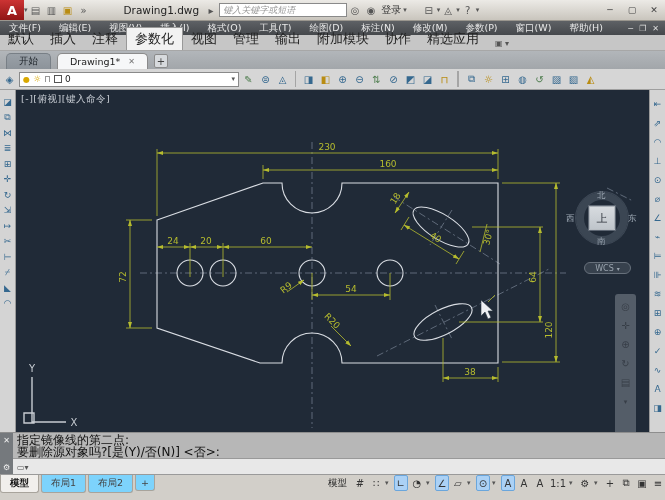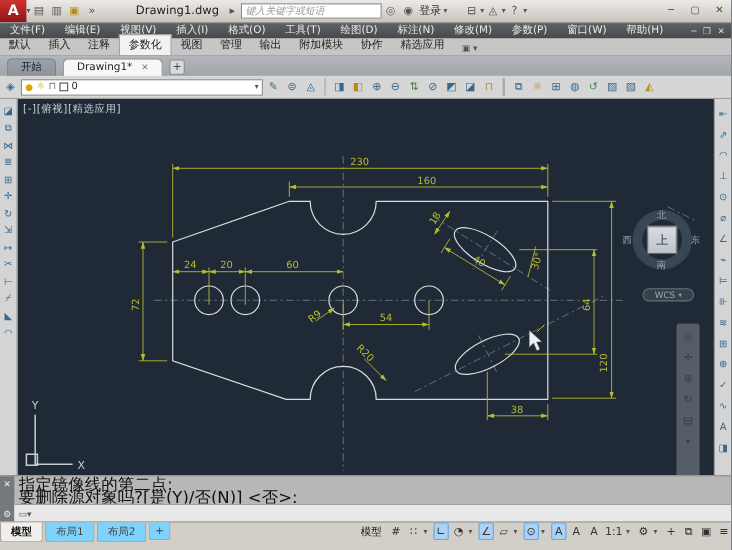--- a/index.html
+++ b/index.html
@@ -15,21 +15,21 @@
 .search-in::placeholder{color:#999;font-style:italic}
 .signin{font-size:10px;color:#333;margin:0 2px}
 .wbtn{width:22px;height:15px;display:flex;align-items:center;justify-content:center;font-size:9px;color:#444}
 .caret{font-size:7px;color:#555}
 
 .menubar{position:absolute;left:0;top:21px;width:665px;height:14px;background:linear-gradient(#5e6165,#45484c);display:flex;align-items:center;color:#e9e9e9}
 .menubar .mi{padding:0 9px;font-size:9.5px;line-height:14px}
 .menubar .mwc{margin-left:auto;display:flex;gap:6px;padding-right:6px;font-size:8px;color:#ddd}
 
 .ribbontabs{position:absolute;left:0;top:35px;width:665px;height:16px;background:#c6c6c6;display:flex;align-items:flex-end;border-bottom:1px solid #a7a7a7}
-.rtab{padding:2px 8px;font-size:10px;color:#222}
+.rtab{padding:2px 8px;font-size:13px;color:#222}
 .rtab.active{background:#f2f2f2;border:1px solid #999;border-bottom:none}
 .rtoggle{margin-left:8px;font-size:8px;color:#555;padding-bottom:2px}
 
 .filetabs{position:absolute;left:0;top:51px;width:665px;height:18px;background:linear-gradient(#b2b6ba,#a2a6aa);display:flex;align-items:flex-end}
 .ftab{height:16px;display:flex;align-items:center;padding:0 12px;font-size:9.5px;border-radius:5px 5px 0 0;margin-left:6px}
 .ftab.idle{background:linear-gradient(#9aa1a8,#8c939a);color:#20262c;border:1px solid #787f86;border-bottom:none}
 .ftab.active{background:#f6f7f8;color:#222;border:1px solid #8b8b8b;border-bottom:none}
 .ftab .x{margin-left:8px;color:#777;font-size:8px}
 .fplus{width:14px;height:14px;margin-left:6px;margin-bottom:1px;background:#d7dadd;border:1px solid #8b8b8b;border-radius:2px;display:flex;align-items:center;justify-content:center;font-size:10px;color:#444}
 
@@ -58,21 +58,21 @@
 .vcube{position:absolute;left:573px;top:99px;width:58px;height:58px}
 .vring{position:absolute;left:3px;top:3px;width:52px;height:52px;border-radius:50%;border:8px solid rgba(62,73,87,.9);box-shadow:0 0 0 1px rgba(120,132,146,.35)}
 .vlab{position:absolute;font-size:8.5px;color:#9aa5b1}
 .vtop{position:absolute;left:16px;top:17px;width:26px;height:24px;background:linear-gradient(#d7dbdf,#bfc5cb);border:1px solid #81899359;box-shadow:0 0 0 1px #5d6672;display:flex;align-items:center;justify-content:center;font-size:11px;color:#2b313a}
 .wcs{position:absolute;left:584px;top:172px;width:47px;height:12px;border:1px solid #67707b;border-radius:6px;background:rgba(110,118,128,.3);color:#9aa4ae;font-size:8px;display:flex;align-items:center;justify-content:center;gap:3px}
 .navbar{position:absolute;left:615px;top:204px;width:21px;height:148px;background:rgba(148,155,163,.45);border-radius:3px;display:flex;flex-direction:column;align-items:center;gap:9px;padding-top:8px}
 .navbar b{font-size:10px;color:rgba(36,42,50,.6);line-height:10px}
 
 .cmdpanel{position:absolute;left:0;top:432px;width:665px;height:42px;background:#b7b7b7;border-top:1px solid #8e8e8e}
 .cstrip{position:absolute;left:0;top:0;width:13px;height:42px;background:#75797d;display:flex;flex-direction:column;align-items:center;justify-content:space-between;padding:3px 0;color:#f0f0f0;font-size:8px}
-.chist{position:absolute;left:17px;top:1px;font-size:15px;color:#111;line-height:12px}
+.chist{position:absolute;left:17px;top:1px;font-size:12px;color:#111;line-height:12px}
 .cinput{position:absolute;left:13px;top:25px;width:652px;height:17px;background:#e8e8e8;border-top:1px solid #999;display:flex;align-items:center;padding-left:4px;gap:4px}
 .cmd-in{flex:1;border:none;outline:none;background:transparent;font-size:9.5px;color:#333}
 .cmd-in::placeholder{color:#909090;font-style:italic}
 
 .statusbar{position:absolute;left:0;top:474px;width:665px;height:26px;background:#d2cfc9;border-top:1px solid #9a9a9a;display:flex;align-items:flex-start;padding:0 0}
 .ltab{padding:2px 9px;font-size:9.5px;color:#444;border:1px solid #a8a49c;border-top:none;background:#7dd3fc;border-radius:0 0 3px 3px;margin-right:2px}
 .ltab.active{background:#f1efec;color:#111;font-weight:bold}
 .sics{margin-left:auto;display:flex;align-items:center;gap:2px}
 .sic{min-width:14px;height:16px;display:inline-flex;align-items:center;justify-content:center;font-size:10px;color:#333;padding:0 1px;border-radius:2px}
 .sic.hl{background:#abd1f5;border:1px solid #6aa6dc}
@@ -243,21 +243,21 @@
       <text class="dt" transform="translate(330,323) rotate(45)">R20</text>
 
       <path d="M481,300 v16 l4,-4 3,7 3,-1.5 -3,-6.5 5,0 Z" fill="#eef0f2" stroke="#2a3542" stroke-width="0.6"></path>
       <path class="de" d="M488,302 L495,295"></path>
 
       <path class="ucs" d="M32,377 V422 H66 M24,413 h10 v10 h-10 Z"></path>
       <text class="ut" x="32" y="372">Y</text>
       <text class="ut" x="74" y="426">X</text>
     </svg>
 
-    <span class="vplabel">[-][俯视][精选应用]</span>
+    <span class="vplabel">[-][俯视][键入命令]</span>
 
     <div class="vcube">
       <div class="vring"></div>
       <span class="vlab" style="left:24px;top:1px">北</span>
       <span class="vlab" style="left:-7px;top:24px">西</span>
       <span class="vlab" style="left:55px;top:24px">东</span>
       <span class="vlab" style="left:24px;top:47px">南</span>
       <div class="vtop">上</div>
     </div>
     <div class="wcs">

